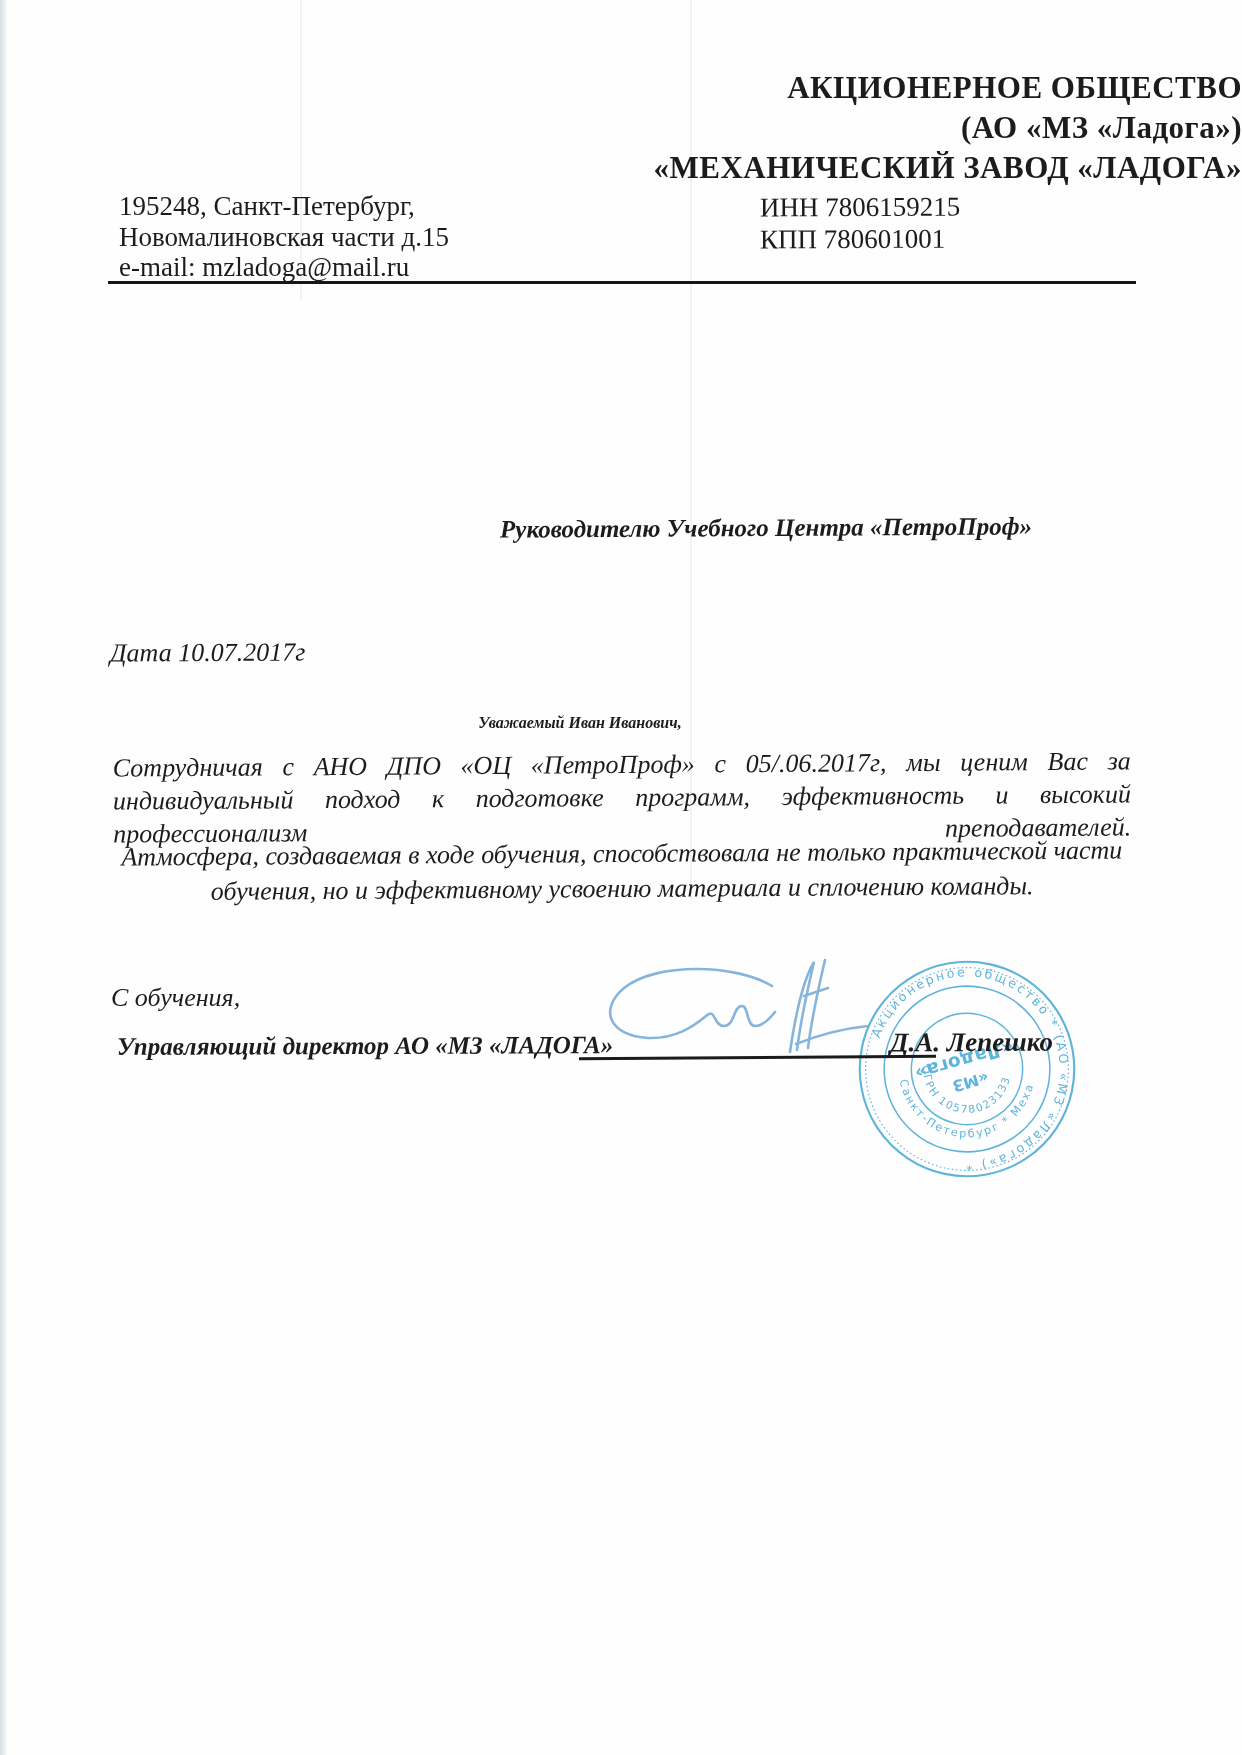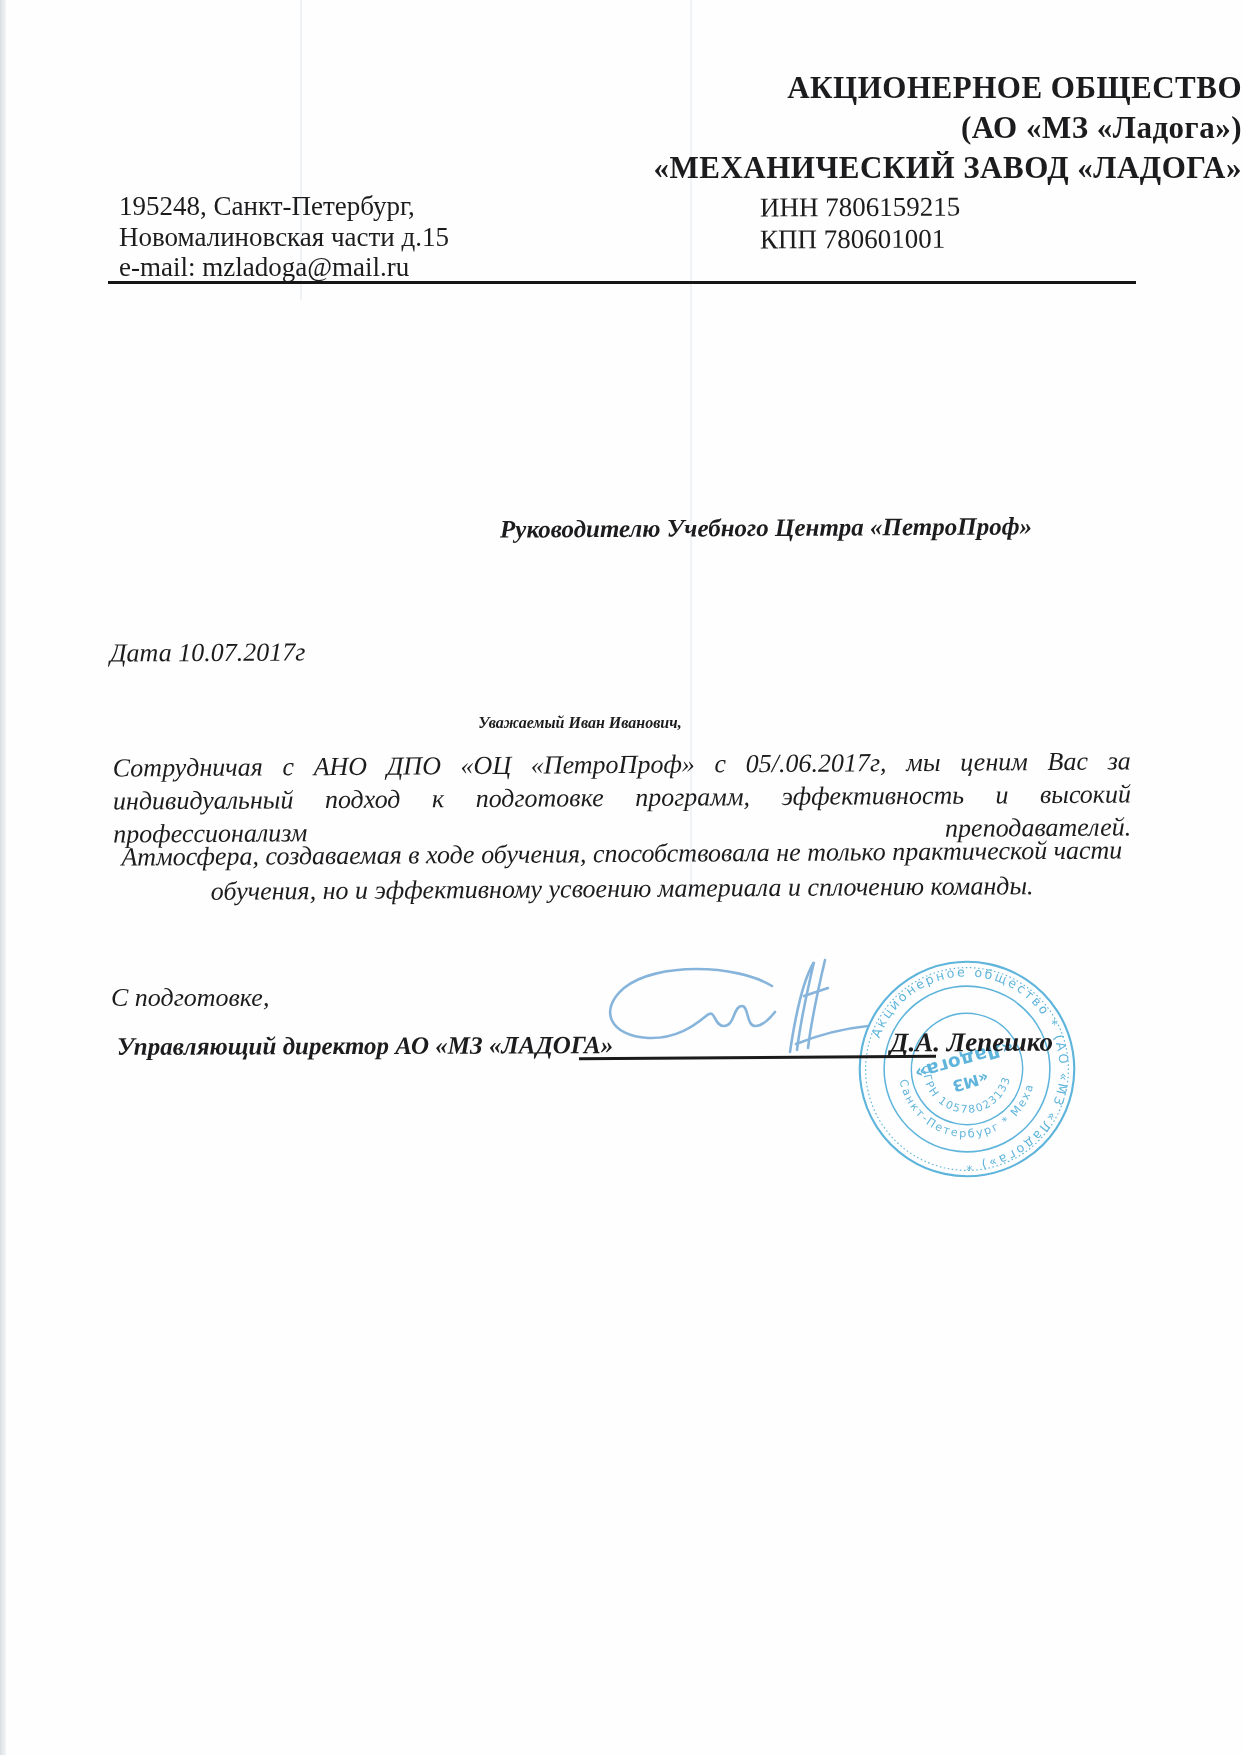--- a/index.html
+++ b/index.html
@@ -75,21 +75,21 @@
   <div class="abs addressee">Руководителю Учебного Центра «ПетроПроф»</div>
 
   <div class="abs date-line">Дата 10.07.2017г</div>
 
   <div class="abs salutation">Уважаемый Иван Иванович,</div>
 
   <div class="abs para1">Сотрудничая с АНО ДПО «ОЦ «ПетроПроф» с 05/.06.2017г, мы ценим Вас за индивидуальный подход к подготовке программ, эффективность и высокий профессионализм преподавателей.</div>
 
   <div class="abs para2">Атмосфера, создаваемая в ходе обучения, способствовала не только практической части обучения, но и эффективному усвоению материала и сплочению команды.</div>
 
-  <div class="abs closing">С подготовке,</div>
+  <div class="abs closing">С обучения,</div>
 
   <div class="abs sig-title">Управляющий директор АО «МЗ «ЛАДОГА»</div>
 
   <svg class="abs stamp-svg" width="234" height="234" viewBox="0 0 240 240">
     <g transform="rotate(12 120 120)" fill="none" stroke="#3da5d4">
       <circle cx="120" cy="120" r="110" stroke-width="2.2"></circle>
       <circle cx="120" cy="120" r="104" stroke-width="1.2" stroke-dasharray="1.6 2.6"></circle>
       <circle cx="120" cy="120" r="85" stroke-width="1.6"></circle>
       <circle cx="120" cy="120" r="57" stroke-width="1.5"></circle>
       <defs>

